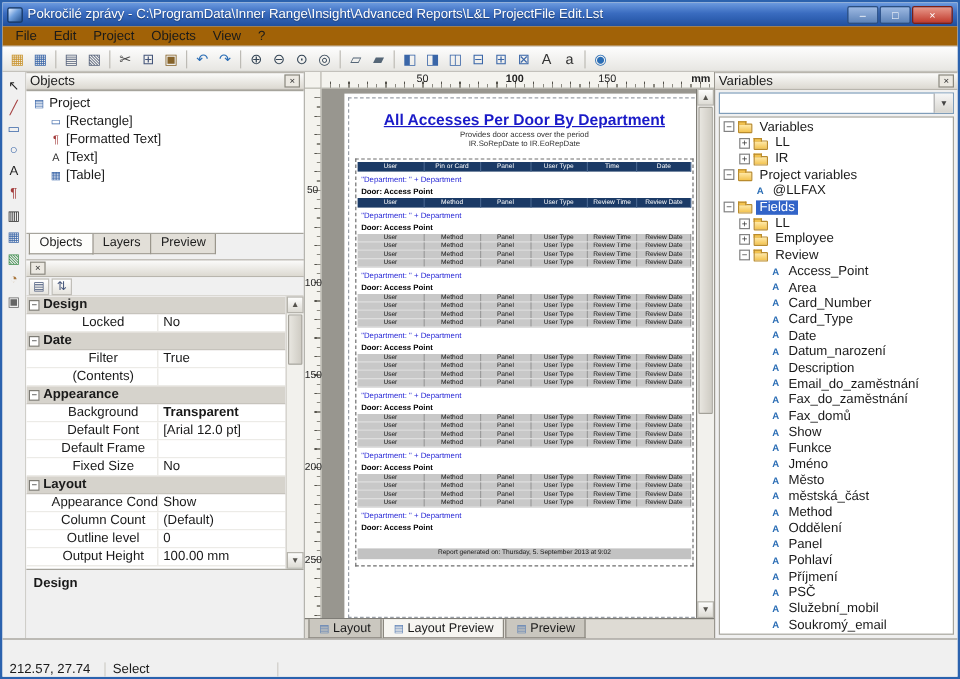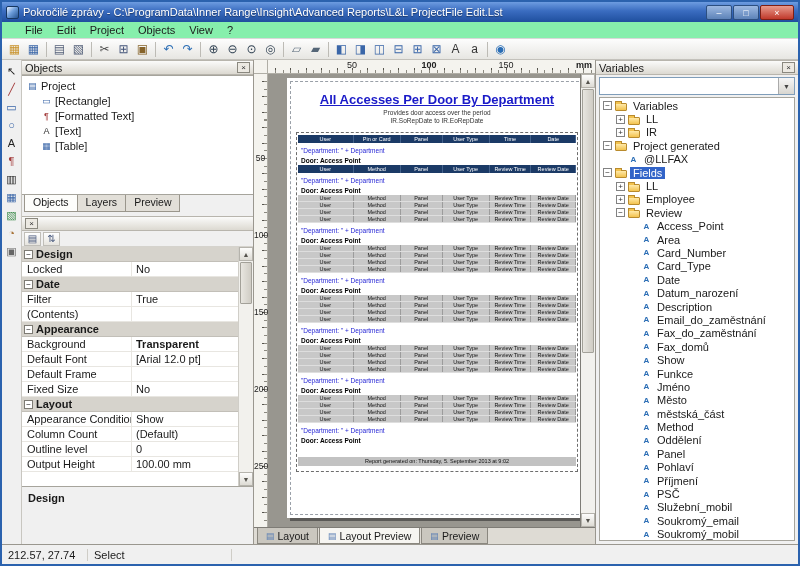--- a/index.html
+++ b/index.html
@@ -15,22 +15,22 @@
     background: linear-gradient(180deg,#6d9ce0 0%,#3a6cc0 45%,#1f4f9e 100%); }
   .app-icon { width: 13px; height: 13px; flex: none; border-radius: 2px;
     background: linear-gradient(135deg,#eaf2ff 0%,#6f9fdc 45%,#23518f 100%); border: 1px solid #16365f; }
   .title-text { flex: 1; color: #fff; font-size: 11px; white-space: nowrap; overflow: hidden;
     text-shadow: 0 1px 1px rgba(0,0,0,.45); }
   .win-btns { display: flex; gap: 1px; }
   .wbtn { width: 26px; height: 15px; font-size: 9px; line-height: 14px; text-align: center; color: #fff;
     background: linear-gradient(#9db9e2,#5d83b8); border: 1px solid #2c4f80; border-radius: 2px; }
   .wbtn.close { width: 34px; background: linear-gradient(#e89a8c,#c0392b); border-color: #7d1f14; }
   
-  .menubar { height: 17px; flex: none; display: flex; align-items: center; background: #86efac;
-    border-bottom: 1px solid #d8d8d8; padding-left: 16px; }
+  .menubar { height: 17px; flex: none; display: flex; align-items: center; background: #a16207;
+    border-bottom: 1px solid #d8d8d8; padding-left: 4px; }
   .menu-item { padding: 1px 7px; }
   .toolbar { height: 21px; flex: none; display: flex; align-items: center; background: linear-gradient(#fdfdfd,#e7e6e2);
     border-bottom: 1px solid #c3c1bb; padding: 0 3px; }
   .tbtn { width: 19px; height: 18px; flex: none; display: flex; align-items: center; justify-content: center;
     font-size: 12px; border: 1px solid transparent; border-radius: 2px; }
   .tdiv { width: 1px; height: 15px; background: #bdbbb5; margin: 0 3px; flex: none; }
   
   .main { flex: 1; display: flex; min-height: 0; }
   .side-toolbar { width: 20px; flex: none; background: #f0f0f0; border-right: 1px solid #c8c6c0;
     display: flex; flex-direction: column; align-items: center; padding-top: 3px; gap: 2px; }
@@ -59,22 +59,22 @@
     background: #f0f0f0; border-bottom: 1px solid #d5d3cd; }
   .ptbtn { width: 17px; height: 14px; display: flex; align-items: center; justify-content: center; font-size: 10px;
     color: #44557a; border: 1px solid #c0beb8; background: linear-gradient(#fff,#e6e4de); }
   .props-body { flex: 1; display: flex; min-height: 0; }
   .props-grid { flex: 1; background: #fff; overflow: hidden; }
   .prop-section { height: 15px; display: flex; align-items: center; gap: 3px; padding-left: 2px;
     background: #d6d3cc; border-bottom: 1px solid #c2bfb8; font-weight: bold; }
   .pexp { width: 9px; height: 9px; flex: none; border: 1px solid #7d7b74; background: #fff; font-size: 8px;
     line-height: 7px; text-align: center; font-weight: normal; }
   .prop-row { height: 15px; display: flex; border-bottom: 1px solid #e8e6e1; background: #fff; }
-  .prop-label { width: 110px; flex: none; padding: 1px 2px 0 5px; border-right: 1px solid #e8e6e1;
-    overflow: hidden; white-space: nowrap; }
+  .prop-label { width: 110px; flex: none; padding: 1px 2px 0 21px; border-right: 1px solid #e8e6e1;
+    overflow: hidden; white-space: nowrap; text-align: center; }
   .prop-value { flex: 1; padding: 1px 2px 0 4px; overflow: hidden; white-space: nowrap; }
   .prop-value.b { font-weight: bold; }
   .vscroll { width: 15px; flex: none; display: flex; flex-direction: column; background: #f2f1ed; border-left: 1px solid #d0cec8; }
   .sarrow { height: 14px; flex: none; display: flex; align-items: center; justify-content: center; font-size: 7px;
     color: #55534d; background: linear-gradient(#fdfdfc,#dddbd4); border: 1px solid #b5b3ac; }
   .strack { flex: 1; position: relative; }
   .sthumb { position: absolute; left: 1px; right: 1px; top: 1px; height: 42px; background: linear-gradient(90deg,#e8e6e0,#cfccc4);
     border: 1px solid #a3a199; border-radius: 1px; }
   .props-desc { height: 58px; flex: none; background: #f0f0f0; border-top: 1px solid #a6a49c; padding: 5px 6px; }
   .props-desc .desc-title { font-weight: bold; }
@@ -131,21 +131,21 @@
     text-align: center; margin-right: 3px; color: #333; }
   .texp.spacer { border-color: transparent; background: transparent; }
   .ticon-folder { position: relative; width: 12px; height: 8px; flex: none; margin: 3px 3px 0 0;
     background: linear-gradient(#ffe9a8,#f3c34f); border: 1px solid #b98b2d; border-radius: 1px; }
   .ticon-folder::before { content: ""; position: absolute; left: -1px; top: -3px; width: 5px; height: 2px;
     background: #f3c34f; border: 1px solid #b98b2d; border-bottom: none; }
   .ticon-field { width: 11px; flex: none; margin-right: 2px; text-align: center; font-size: 8px; font-weight: bold; color: #2a6db5; }
   .vtree-label { padding: 0 3px; line-height: 12px; }
   .vtree-label.sel { background: #3264c8; color: #fff; }
   
-  .statusbar { height: 20px; flex: none; display: flex; align-items: center; background: #f0f0f0; border-top: 1px solid #9a978f; font-size: 11px; }
+  .statusbar { height: 32px; flex: none; display: flex; align-items: flex-end; background: #f0f0f0; border-top: 1px solid #9a978f; font-size: 11px; }
   .scell { display: flex; align-items: center; padding: 0 6px; border-right: 1px solid #cfcdc7; white-space: pre; overflow: hidden; }
   .scell.c1 { width: 86px; flex: none; }
   .scell.c2 { width: 144px; flex: none; }
   .scell.c3 { flex: 1; border-right: none; }
 </style>
 </head>
 <body>
 
 <div class="app">
 
@@ -603,21 +603,21 @@
             <span class="vtree-label">LL</span>
           </div>
           <div class="vtree-row" style="padding-left: 16px;">
             <span class="texp">+</span>
             <span class="ticon-folder"></span>
             <span class="vtree-label">IR</span>
           </div>
           <div class="vtree-row" style="padding-left: 3px;">
             <span class="texp">−</span>
             <span class="ticon-folder open"></span>
-            <span class="vtree-label">Project generated</span>
+            <span class="vtree-label">Project variables</span>
           </div>
           <div class="vtree-row" style="padding-left: 16px;">
             <span class="texp spacer"></span>
             <span class="ticon-field">A</span>
             <span class="vtree-label">@LLFAX</span>
           </div>
           <div class="vtree-row" style="padding-left: 3px;">
             <span class="texp">−</span>
             <span class="ticon-folder open"></span>
             <span class="vtree-label sel">Fields</span>

